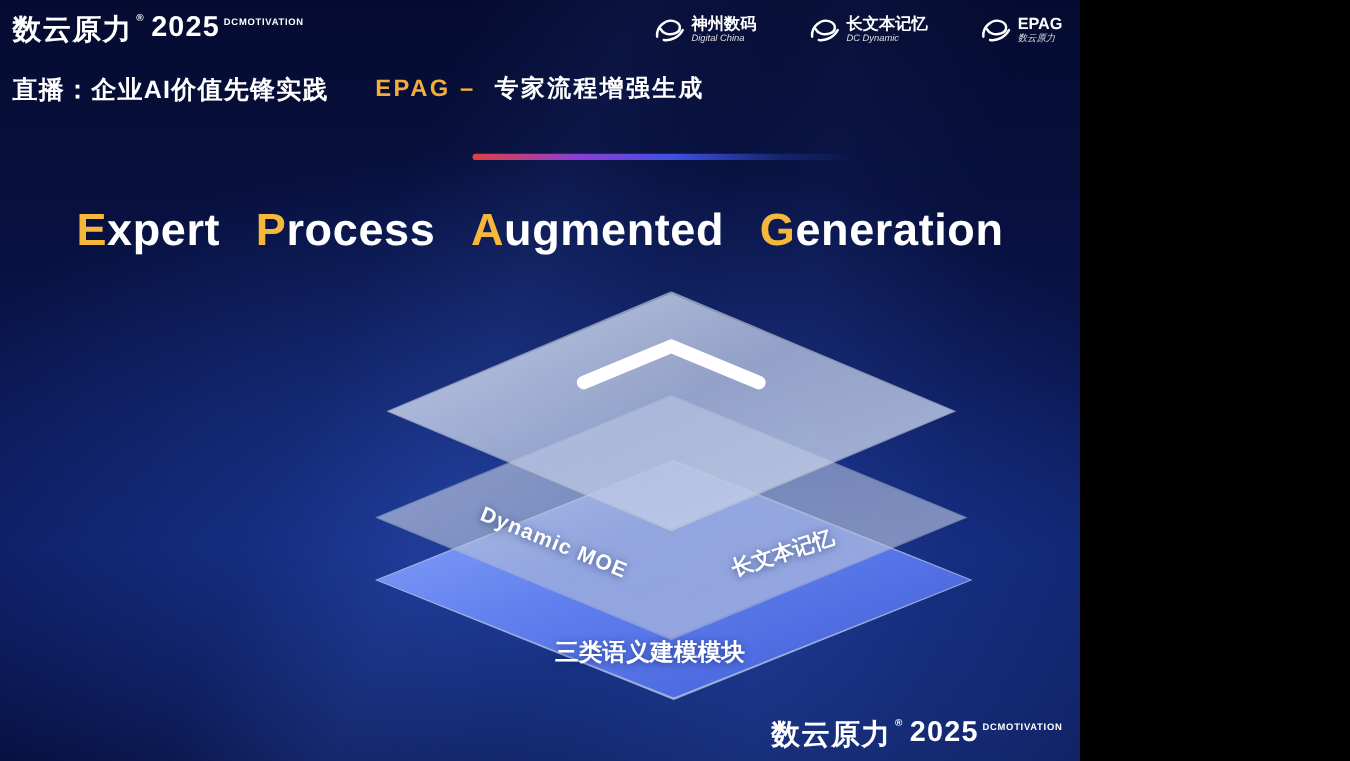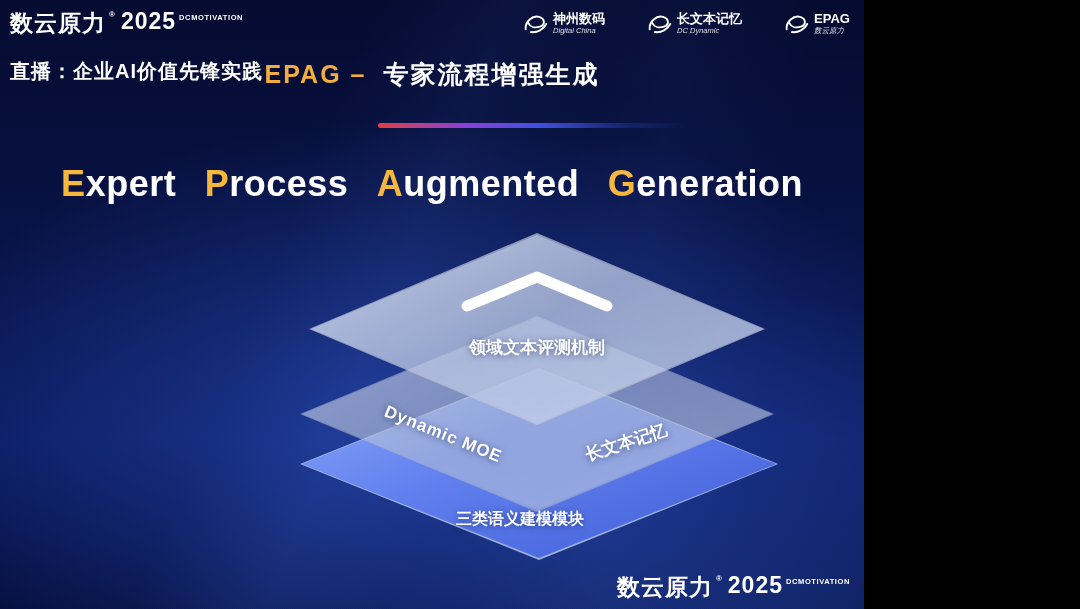--- a/index.html
+++ b/index.html
@@ -23,21 +23,21 @@
   .brand{position:absolute; display:flex; align-items:flex-start; gap:3px; font-weight:bold; white-space:nowrap; z-index:5;}
   .brand-tl{left:10px; top:8px;}
   .brand-br{right:14px; bottom:6px;}
   .b-name{font-size:23px; letter-spacing:1px;}
   .b-reg{font-size:8px; margin-top:2px;}
   .b-year{font-size:23px; margin-left:3px; letter-spacing:1px;}
   .b-tag{display:flex; flex-direction:row; font-size:7.5px; letter-spacing:0.6px; line-height:1.2; margin-top:5px; font-weight:bold;}
 
   .live-caption{position:absolute; left:10px; top:58px; font-size:20px; font-weight:bold; letter-spacing:1px; z-index:5;}
 
-  .slide-title{position:absolute; left:0; right:0; top:58px; text-align:center; font-size:25px; font-weight:bold; letter-spacing:2px; z-index:4;}
+  .slide-title{position:absolute; left:0; right:0; top:58px; text-align:center; font-size:19px; font-weight:bold; letter-spacing:2px; z-index:4;}
   .slide-title .gold{color:#f2ad3c;}
   .slide-title .zh{margin-left:8px;}
 
   .partners{position:absolute; top:12px; right:14px; display:flex; gap:42px; z-index:5;}
   .partner{display:flex; align-items:center; gap:5px;}
   .partner svg{display:block;}
   .p-name{font-size:13px; font-weight:bold; line-height:1.15;}
   .p-sub{font-size:7.5px; opacity:.85; line-height:1.1;font-style:italic;}
 
   .divider{position:absolute; left:378px; top:123px; width:308px; height:5px; border-radius:3px; z-index:4;
@@ -57,21 +57,21 @@
   .layer-middle .fill{background:linear-gradient(155deg, rgba(215,228,252,.34) 0%, rgba(150,175,235,.18) 50%, rgba(200,215,250,.30) 100%);}
   .layer-bottom{left:300px; top:368px; width:478px; height:192px; background:rgba(205,220,255,.75); z-index:1;}
   .layer-bottom .fill{background:linear-gradient(160deg, rgba(142,170,252,.96) 0%, rgba(92,125,240,.92) 45%, rgba(58,88,215,.95) 100%);}
 
   .chevron{position:absolute; left:537px; top:268px; transform:translateX(-50%); z-index:4;}
 
   .lbl{position:absolute; z-index:4; font-weight:bold; text-shadow:0 1px 6px rgba(10,25,80,.55); white-space:nowrap;}
   .lbl-top{left:537px; top:336px; transform:translateX(-50%); font-size:17px;}
   .lbl-mid-left{left:385px; top:401px; transform:rotate(22deg); transform-origin:left center; font-size:17px; letter-spacing:1px;}
   .lbl-mid-right{left:586px; top:444px; transform:rotate(-18deg); transform-origin:left center; font-size:17px;}
-  .lbl-bottom{left:520px; top:509px; transform:translateX(-50%); font-size:16px;}
+  .lbl-bottom{left:520px; top:509px; transform:translateX(-50%); font-size:19px;}
 </style>
 </head>
 <body>
 
 <div class="slide">
 
   <div class="brand brand-tl">
     <span class="b-name">数云原力</span>
       <span class="b-reg">®</span>
       <span class="b-year">2025</span>
@@ -147,21 +147,20 @@
     <div class="layer layer-top">
         <div class="fill"></div>
       </div>
 
     <span class="chevron">
       <svg width="160" height="46" viewBox="0 0 160 46">
         <polyline points="10,38 80,9 150,38" fill="none" stroke="#ffffff" stroke-width="11" stroke-linecap="round" stroke-linejoin="round"></polyline>
       </svg>
     </span>
 
-    <div class="lbl lbl-top">领域文本评测机制</div>
     <div class="lbl lbl-mid-left">Dynamic MOE</div>
     <div class="lbl lbl-mid-right">长文本记忆</div>
     <div class="lbl lbl-bottom">三类语义建模模块</div>
   </div>
 
   <div class="brand brand-br">
     <span class="b-name">数云原力</span>
       <span class="b-reg">®</span>
       <span class="b-year">2025</span>
     <span class="b-tag">

